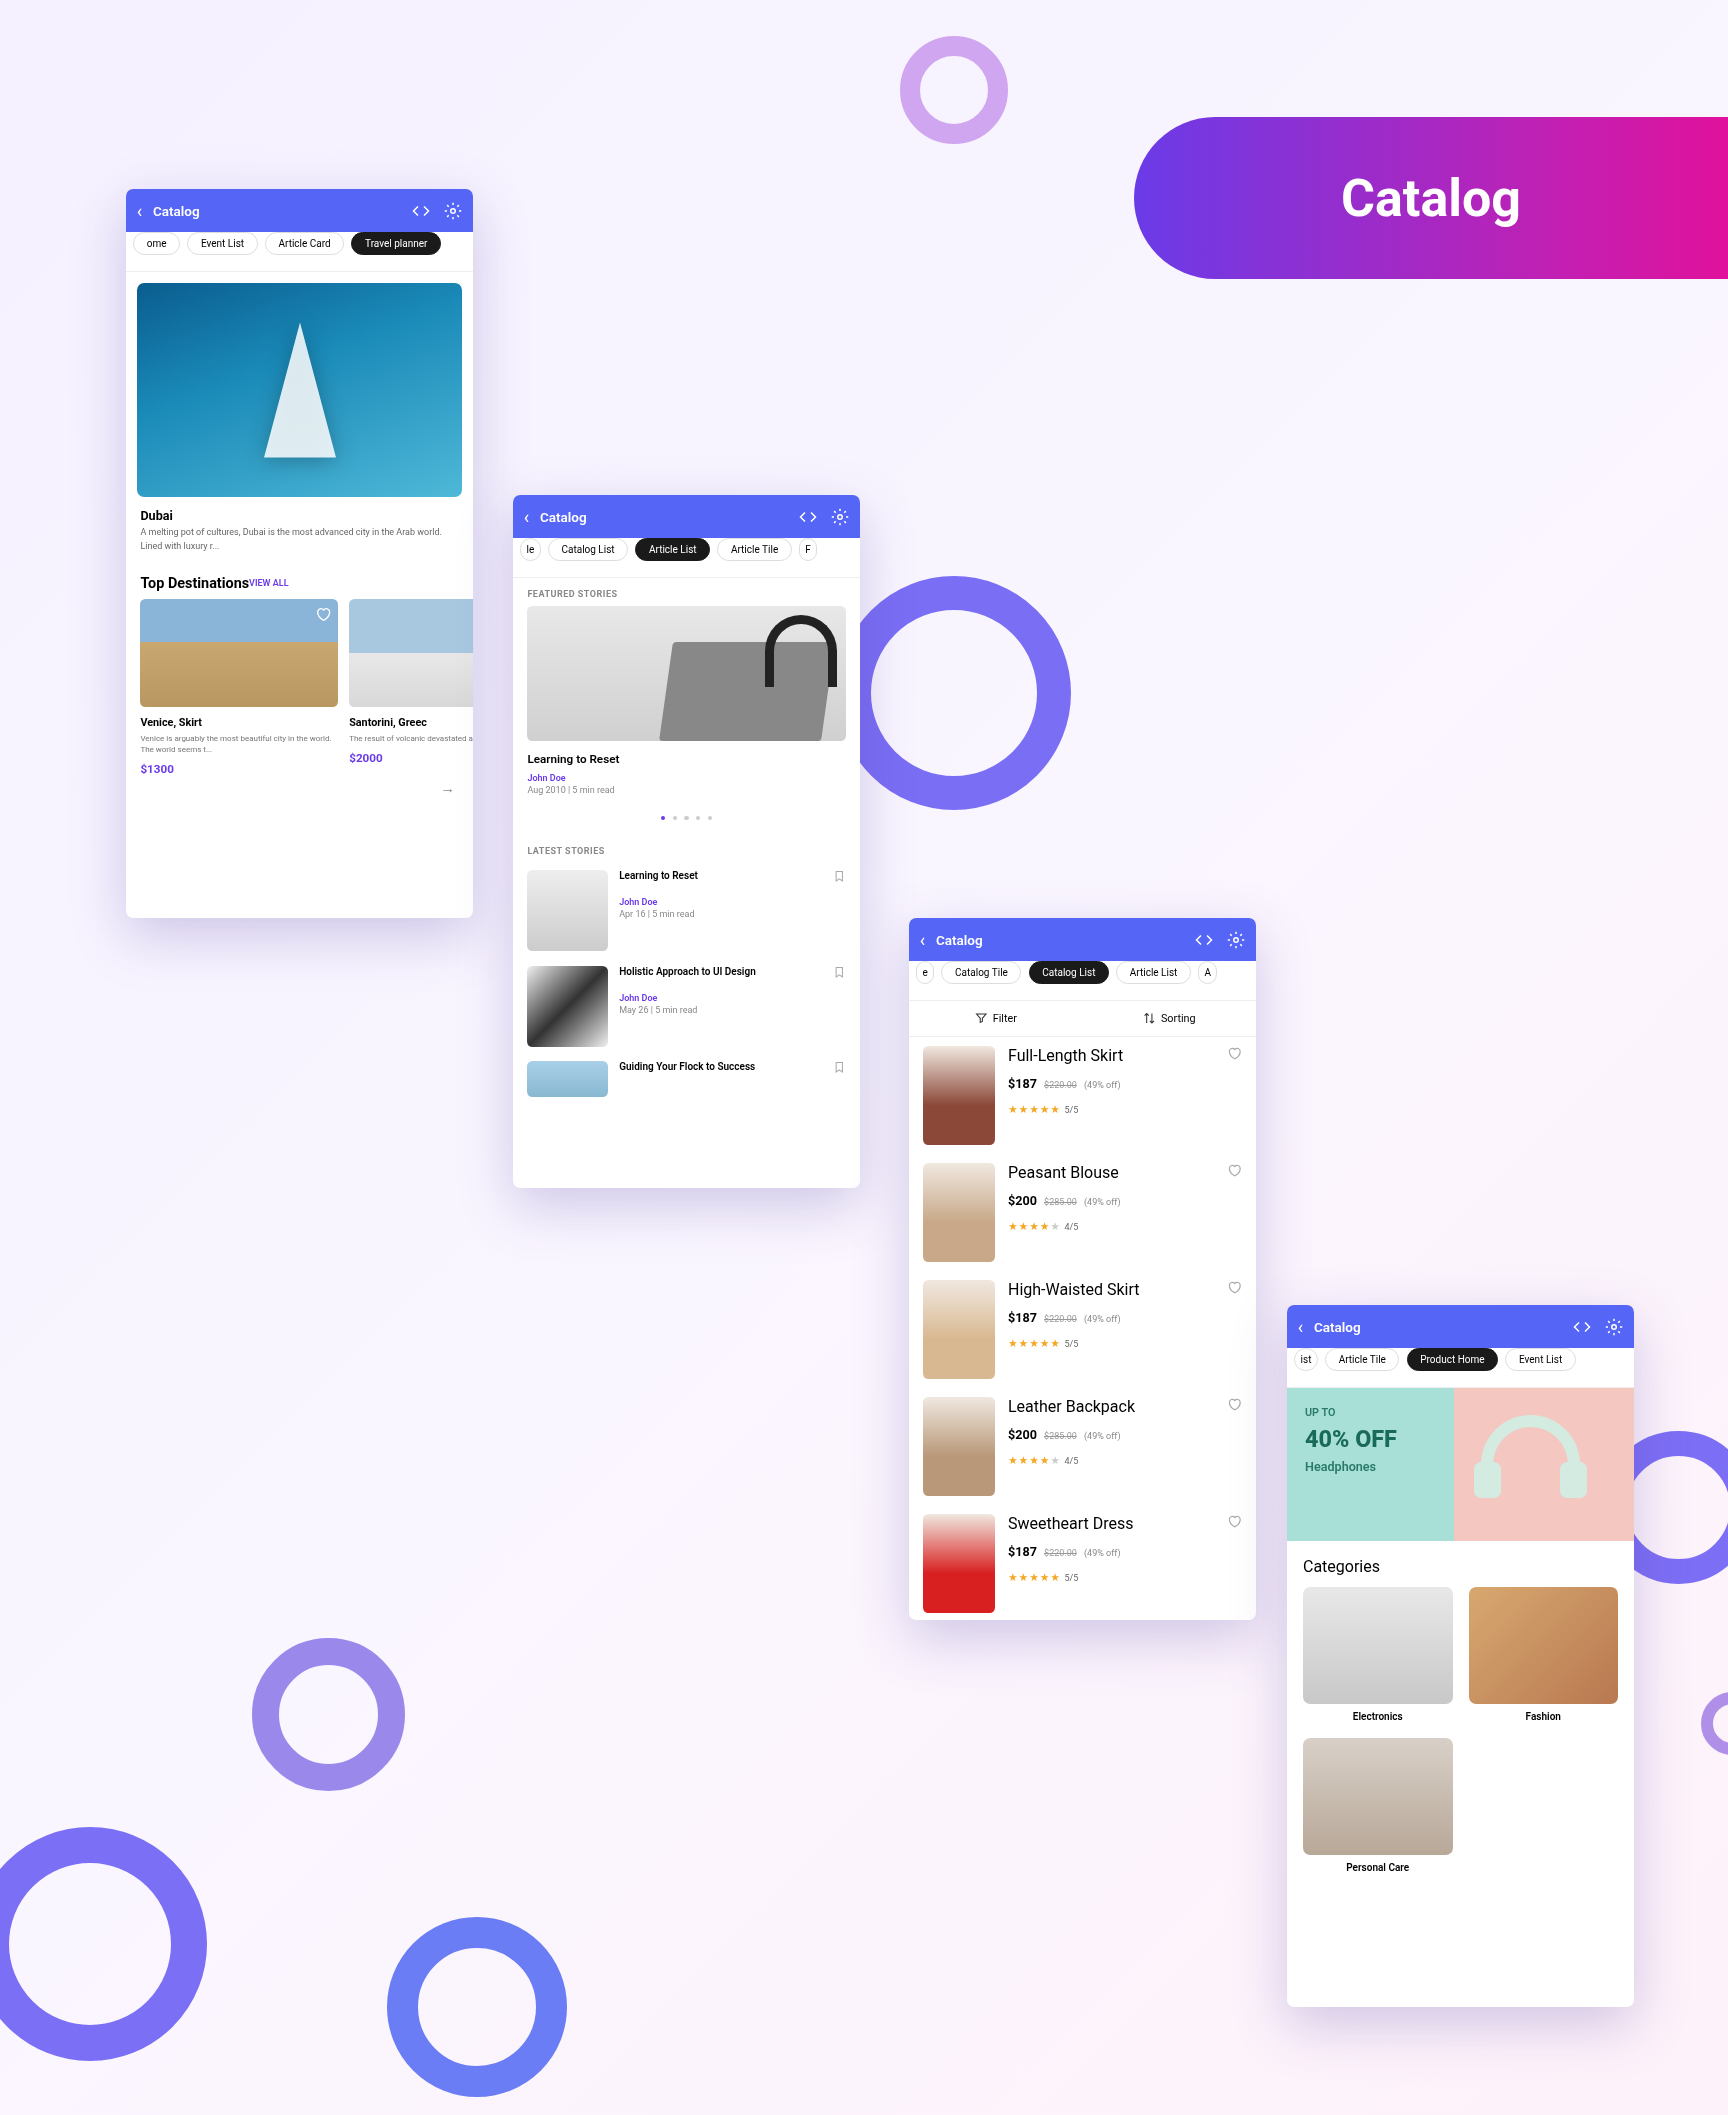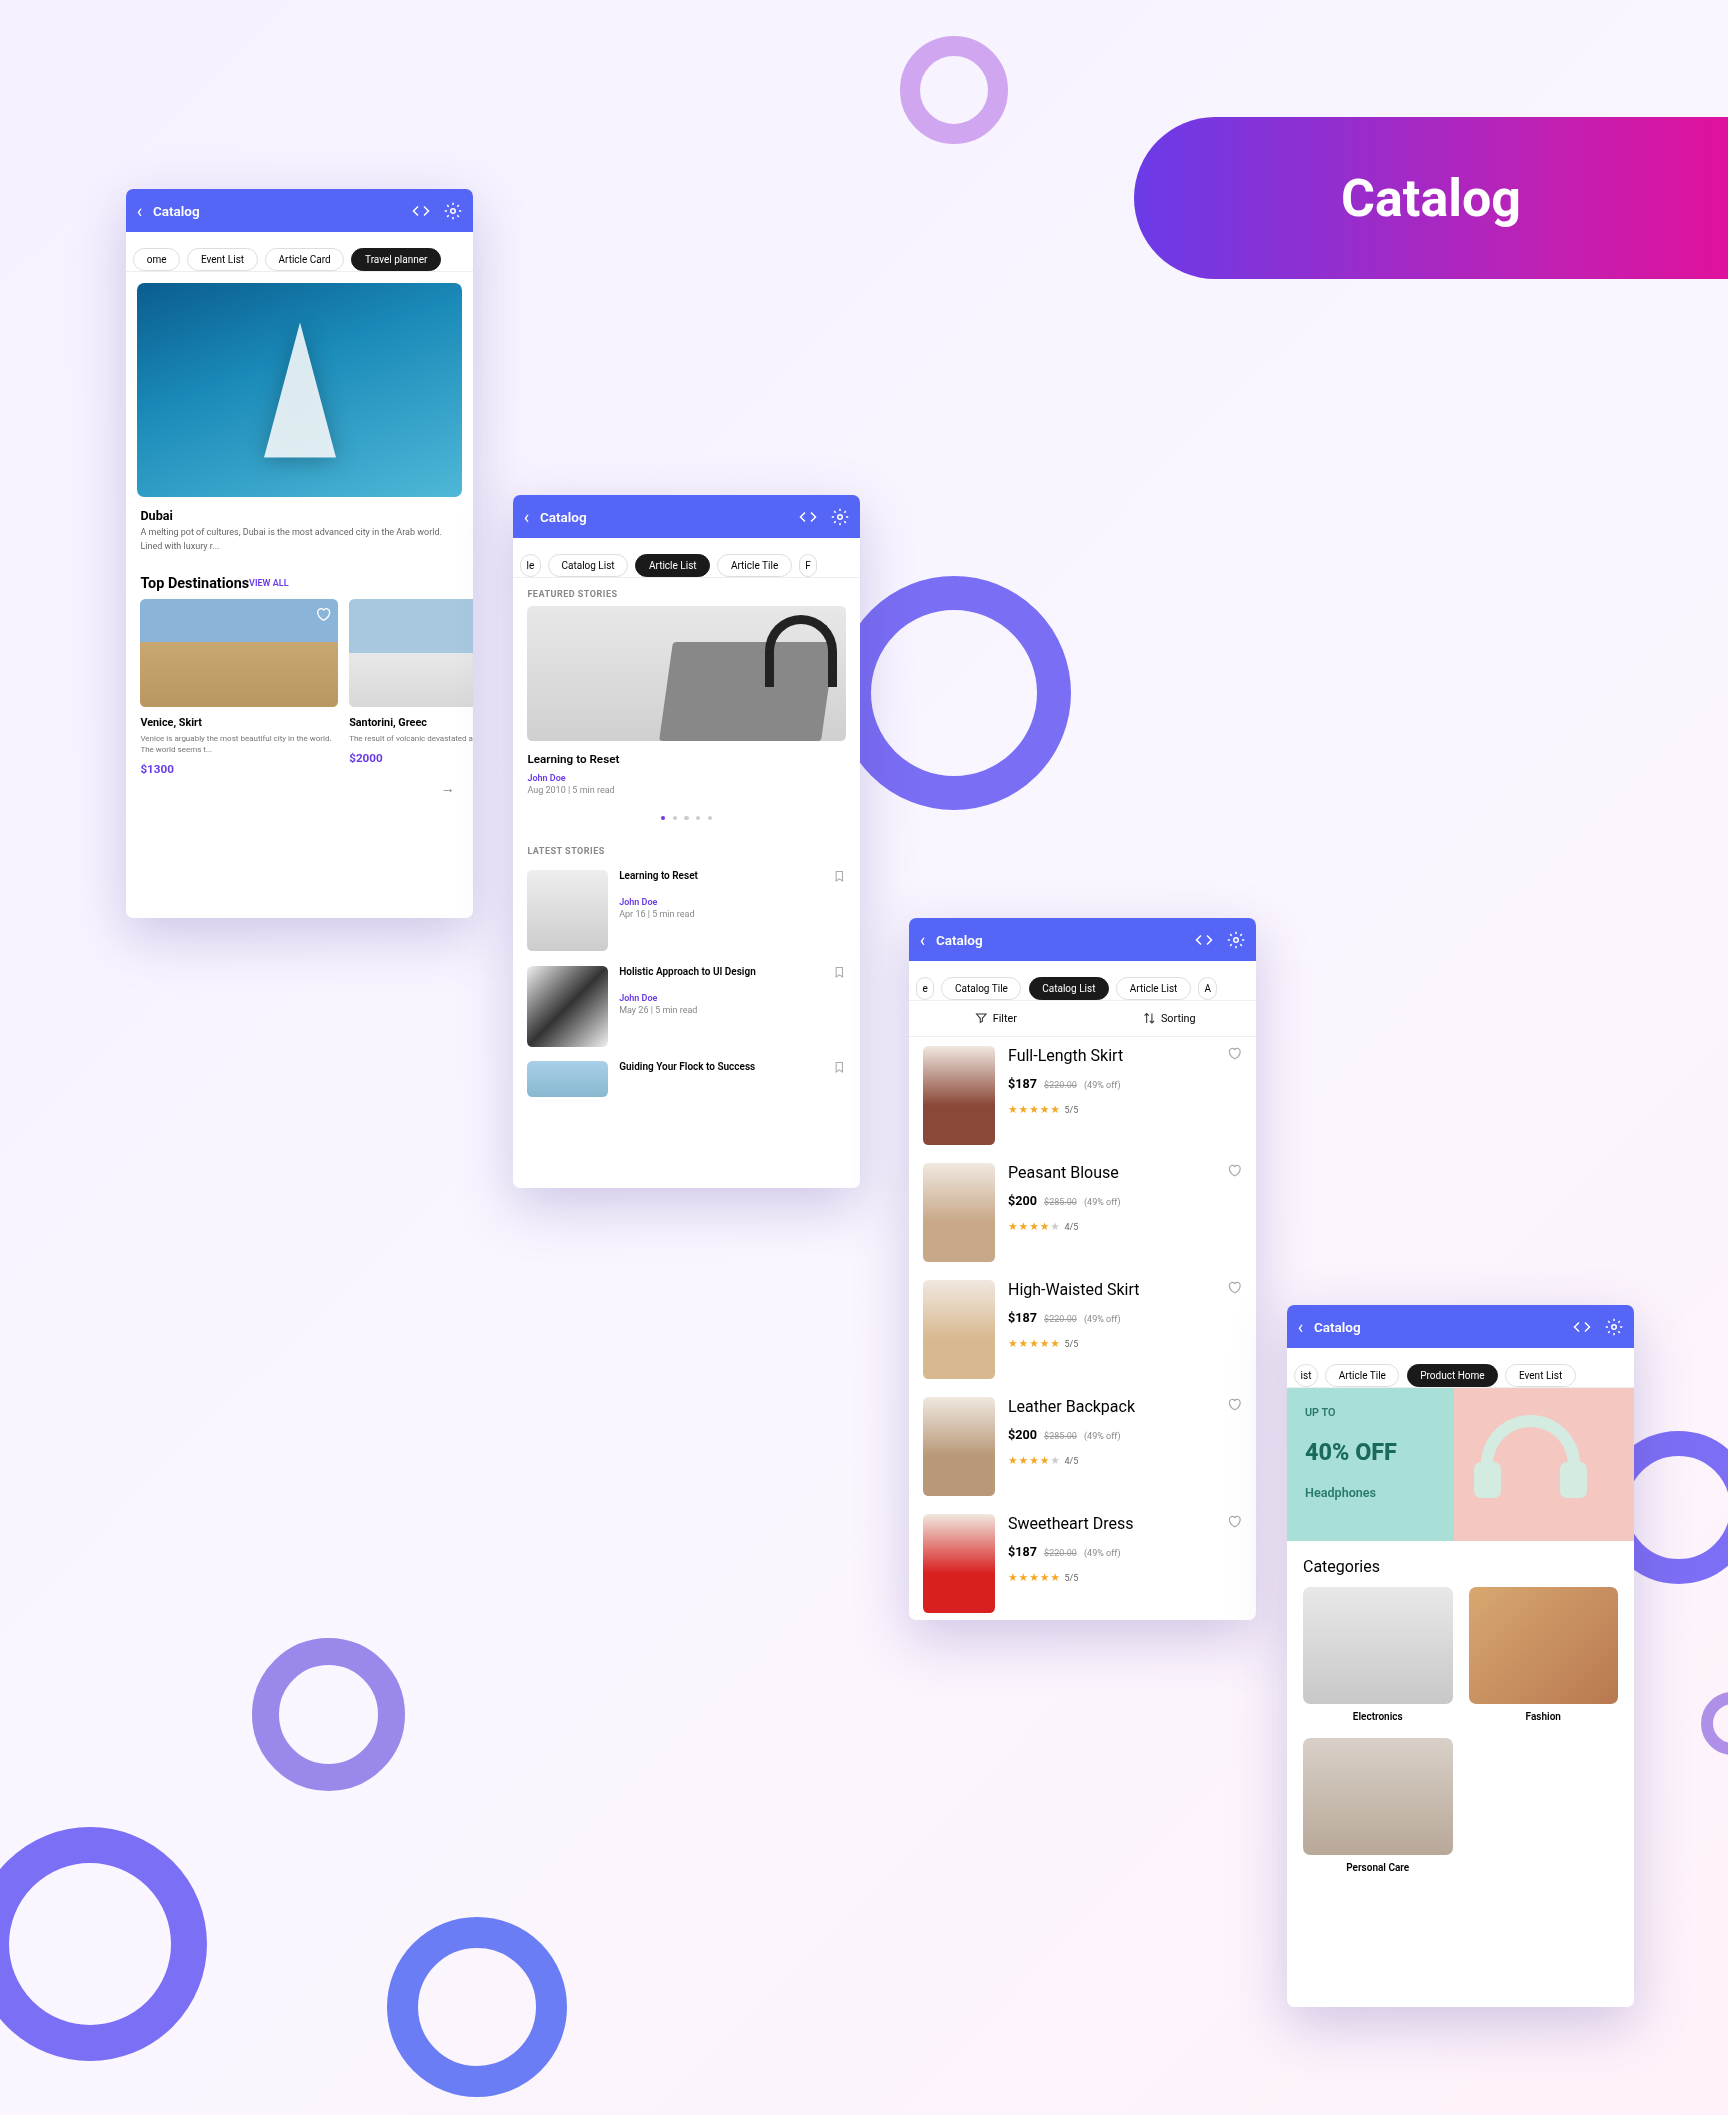--- a/index.html
+++ b/index.html
@@ -16,21 +16,21 @@
 .phone{position:absolute;width:347px;background:#fff;border-radius:7.2px;box-shadow:0 18px 54px rgba(80,60,160,.25);overflow:hidden}
 .p1{top:189px;left:126px;height:729px}
 .p2{top:495px;left:513px;height:693px}
 .p3{top:918px;left:909px;height:702px}
 .p4{top:1305px;left:1287px;height:702px}
 .header{height:43px;background:#5565f6;display:flex;align-items:center;padding:0 10.8px;color:#fff}
 .back{font-size:18px;margin-right:10.8px;cursor:pointer}
 .htitle{font-size:13.5px;font-weight:600;flex:1}
 .hicons{display:flex;gap:14.4px}
 .hicon{width:18px;height:18px;cursor:pointer}
-.tabs{height:40px;display:flex;align-items:flex-end;gap:7.2px;padding:0 7.2px;overflow:hidden;border-bottom:0.9px solid #eee;background:#fff}
+.tabs{height:40px;display:flex;align-items:flex-start;gap:7.2px;padding:0 7.2px;overflow:hidden;border-bottom:0.9px solid #eee;background:#fff}
 .tab{height:23.4px;padding:0 12.6px;border-radius:11.7px;font-size:10px;display:flex;align-items:center;white-space:nowrap;background:#fff;border:0.9px solid #ddd;cursor:pointer}
 .tab.active{background:#1a1a1a;color:#fff;border-color:#1a1a1a}
 .hero{margin:10.8px;height:214px;border-radius:7.2px;background:linear-gradient(160deg,#0a5d8f 0%,#1a8ab8 40%,#4fb8d8 100%);position:relative;overflow:hidden}
 .burj{position:absolute;left:50%;top:50%;transform:translate(-50%,-50%);width:0;height:0;border-left:36px solid transparent;border-right:36px solid transparent;border-bottom:135px solid rgba(255,255,255,.85);filter:drop-shadow(0 3.6px 10.8px rgba(0,0,0,.3))}
 .hero-title{margin:10.8px 14.4px 3.6px;font-size:12.6px;font-weight:700}
 .hero-desc{margin:0 14.4px 14.4px;font-size:9px;color:#666;line-height:1.5}
 .section-head{display:flex;justify-content:flex-start;align-items:center;padding:7.2px 14.4px}
 .section-title{font-size:14.4px;font-weight:700}
 .viewall{font-size:9px;color:#6a3be8;font-weight:600;cursor:pointer}
 .dest-row{display:flex;gap:10.8px;padding:0 14.4px;overflow:hidden}
@@ -75,21 +75,21 @@
 .prod-price{display:flex;align-items:baseline;gap:7.2px;margin-bottom:9px}
 .price-now{font-size:12.6px;font-weight:700}
 .price-was{font-size:9px;color:#999;text-decoration:line-through}
 .price-off{font-size:9px;color:#888}
 .stars{color:#f5a623;font-size:10.8px;letter-spacing:0.9px}
 .stars .grey{color:#ccc}
 .rating{font-size:9px;color:#666;margin-left:3.6px}
 .prod-heart{position:absolute;top:9px;right:14.4px;width:14.4px;height:14.4px;color:#aaa;cursor:pointer}
 .promo{margin:0;height:153px;background:linear-gradient(90deg,#a8e0d8 0%,#a8e0d8 48%,#f4c8c0 48%,#f4c8c0 100%);padding:18px;position:relative;overflow:hidden}
 .promo-up{font-size:10.8px;color:#2a7a6a;font-weight:600}
-.promo-off{font-size:23.4px;color:#1a6a5a;font-weight:800;margin:19px 0}
+.promo-off{font-size:23.4px;color:#1a6a5a;font-weight:800;margin:6px 0}
 .promo-cat{font-size:12.6px;color:#2a7a6a;font-weight:600}
 .hp-icon{position:absolute;right:54px;top:27px;width:99px;height:99px}
 .hp-band{width:100%;height:60%;border:12.6px solid #d4ebe2;border-bottom:none;border-radius:54px 54px 0 0}
 .hp-cup{position:absolute;width:27px;height:36px;background:#d4ebe2;border-radius:7.2px;bottom:16px}
 .hp-cup.l{left:-7.2px}.hp-cup.r{right:-7.2px}
 .cat-title{font-size:16px;font-weight:400;padding:16px 16px 10.8px}
 .cat-grid{display:grid;grid-template-columns:1fr 1fr;gap:16px;padding:0 16px}
 .cat-card{text-align:center}
 .cat-img{height:117px;border-radius:7.2px;background:#ddd;margin-bottom:7.2px}
 .ci1{background:linear-gradient(#e8e8e8,#c8c8c8)}

